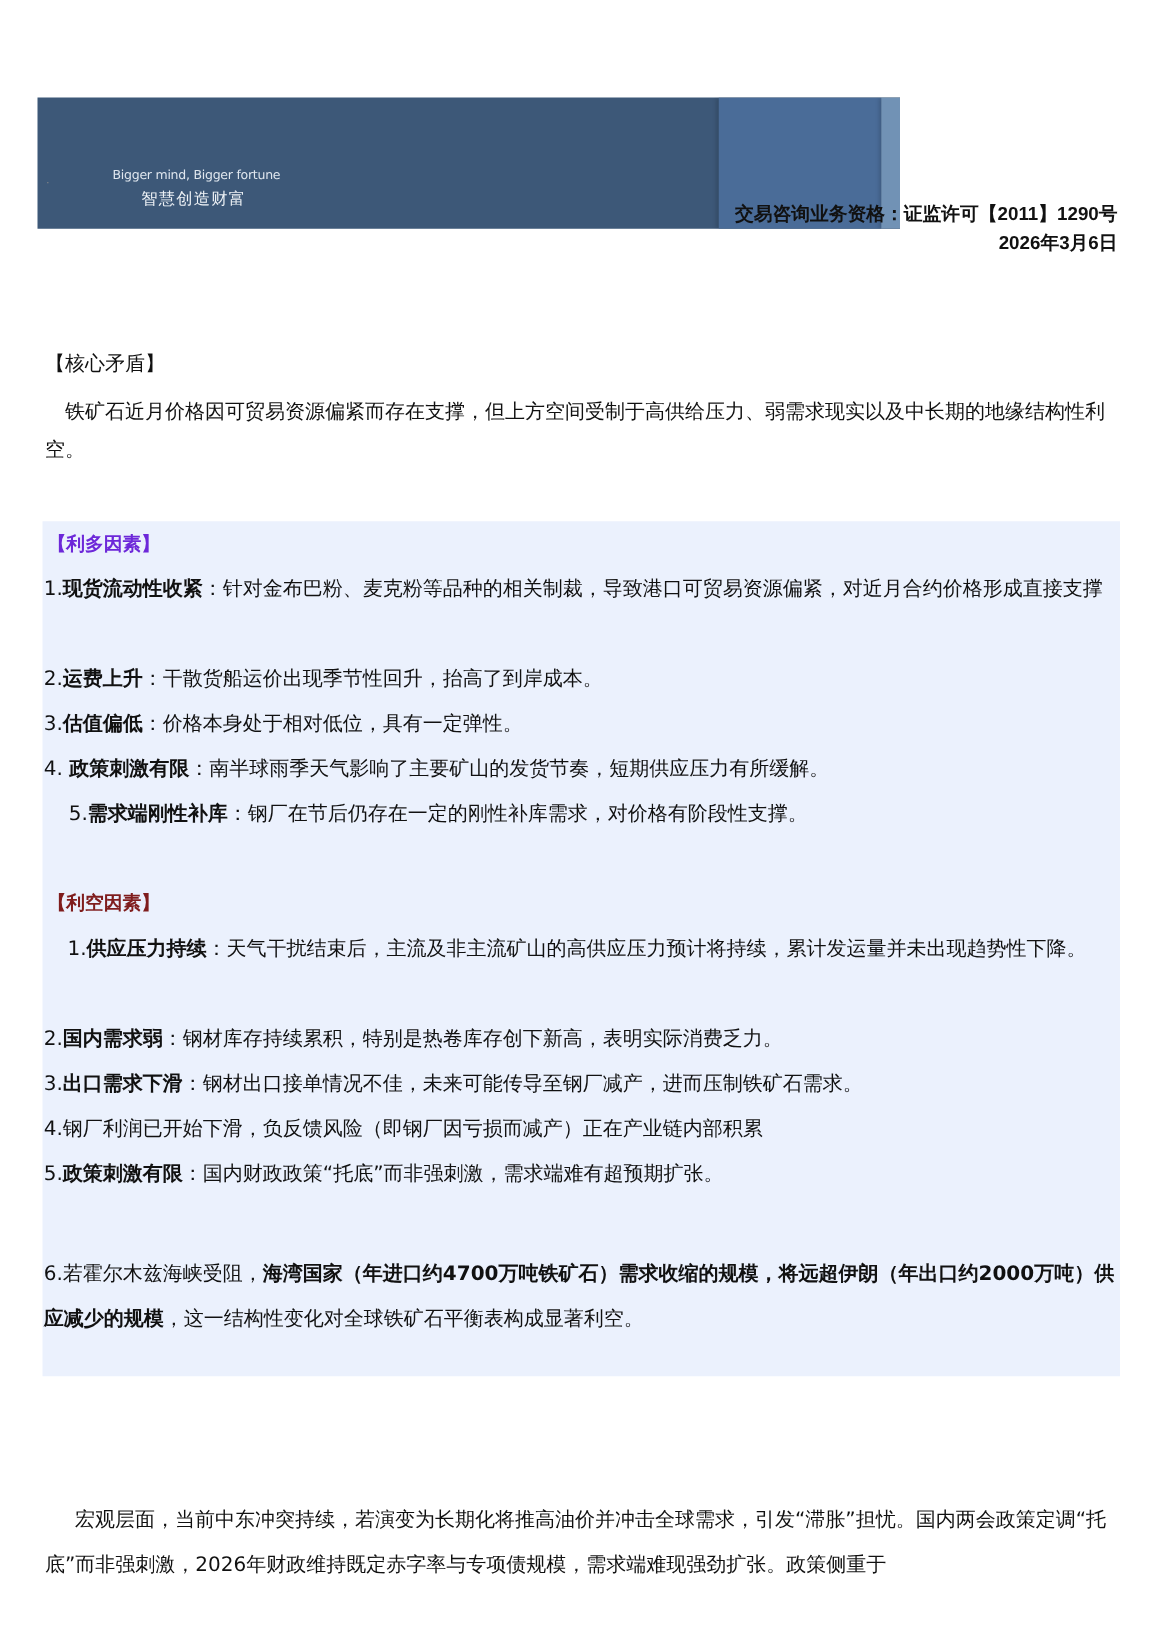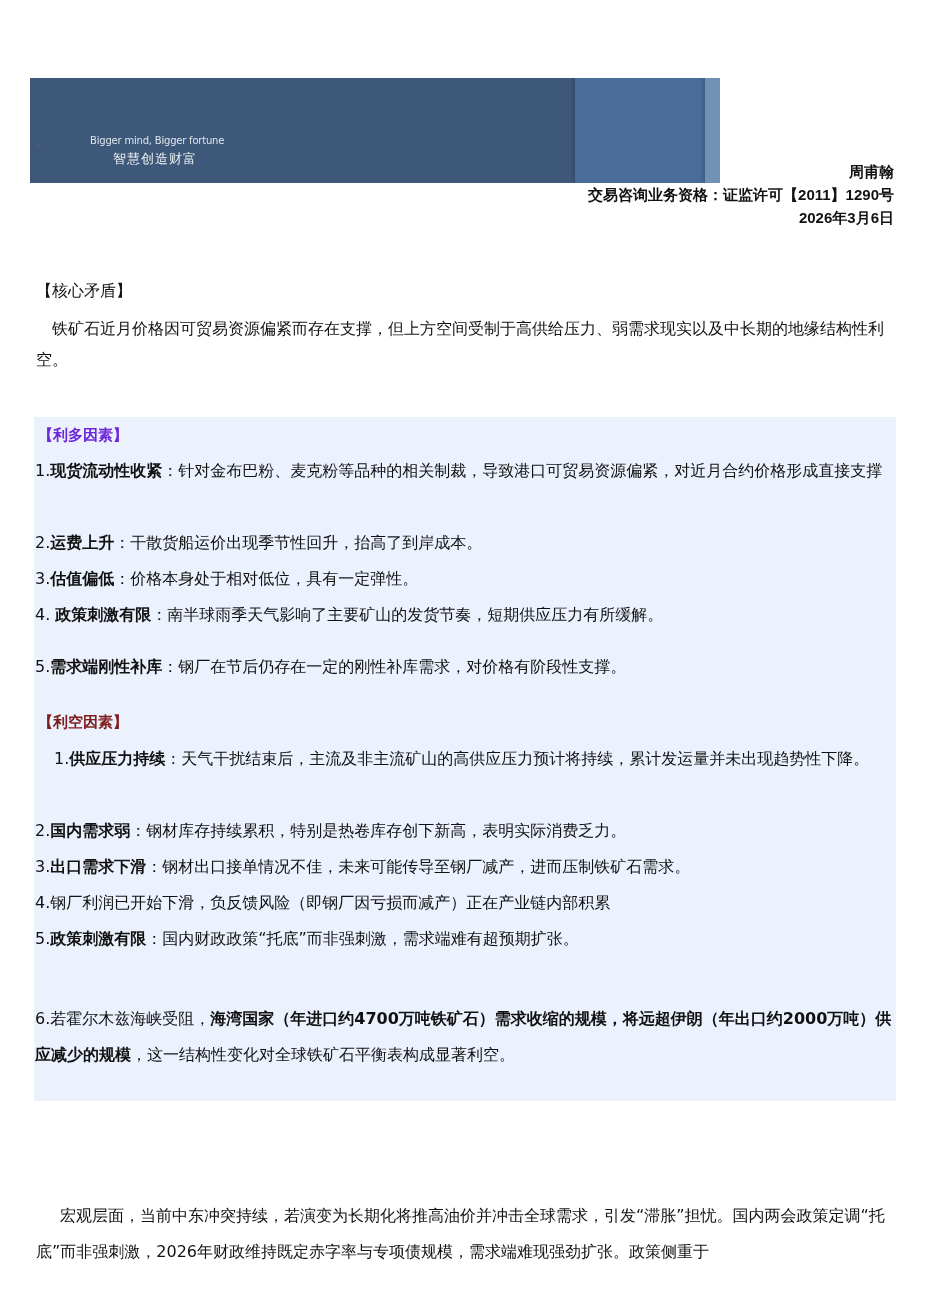--- a/index.html
+++ b/index.html
@@ -48,21 +48,20 @@
       <polygon points="12,46 46,12 46,24 24,46" fill="#ffffff" opacity="0.95"></polygon>
       <polygon points="14,28 26,16 32,22 20,34" fill="#0a62b4"></polygon>
     </svg>
   </div>
   <div class="logo-cn">南华期货</div>
   <div class="logo-en">NANHUA FUTURES</div>
 </div>
 <div class="dot">·</div>
 
 <div class="author">
-  <div>周甫翰</div>
   <div>交易咨询业务资格：证监许可【2011】1290号</div>
   <div>2026年3月6日</div>
 </div>
 
 <div class="core-title">【核心矛盾】</div>
 <div class="core-body">铁矿石近月价格因可贸易资源偏紧而存在支撑，但上方空间受制于高供给压力、弱需求现实以及中长期的地缘结构性利空。</div>
 
 <div class="panel"></div>
 
 <div class="sec-title red" style="top:426px;">【利多因素】</div>
@@ -72,21 +71,21 @@
 </div>
 <div class="item" style="top:525px;">
   <span>2.</span><b>运费上升</b><span>：干散货船运价出现季节性回升，抬高了到岸成本。</span>
 </div>
 <div class="item" style="top:561px;">
   <span>3.</span><b>估值偏低</b><span>：价格本身处于相对低位，具有一定弹性。</span>
 </div>
 <div class="item" style="top:597px;">
   <span>4. </span><b>政策刺激有限</b><span>：南半球雨季天气影响了主要矿山的发货节奏，短期供应压力有所缓解。</span>
 </div>
-<div class="item" style="top:649px;">
+<div class="item" style="top:633px;padding-left:20px;">
   <span>5.</span><b>需求端刚性补库</b><span>：钢厂在节后仍存在一定的刚性补库需求，对价格有阶段性支撑。</span>
 </div>
 
 <div class="sec-title green" style="top:713px;">【利空因素】</div>
 
 <div class="item" style="top:741px;margin-left:19px;">
   <span>1.</span><b>供应压力持续</b><span>：天气干扰结束后，主流及非主流矿山的高供应压力预计将持续，累计发运量并未出现趋势性下降。</span>
 </div>
 <div class="item" style="top:813px;">
   <span>2.</span><b>国内需求弱</b><span>：钢材库存持续累积，特别是热卷库存创下新高，表明实际消费乏力。</span>

